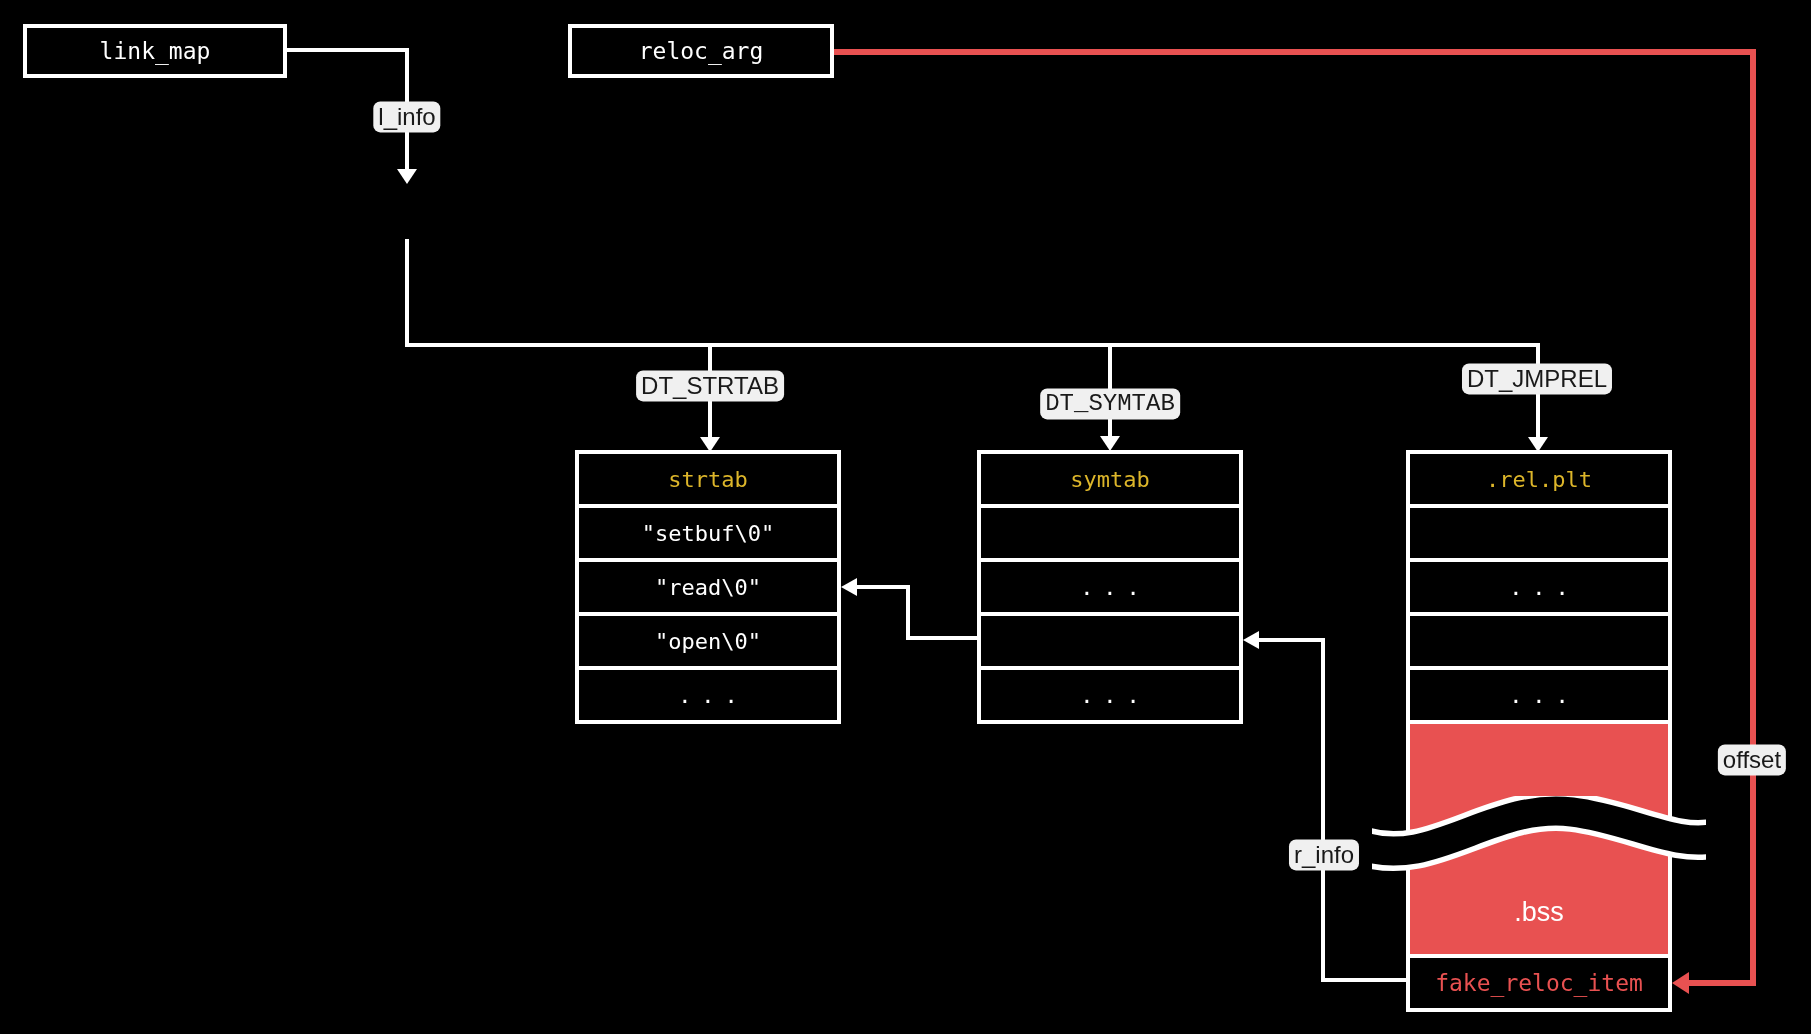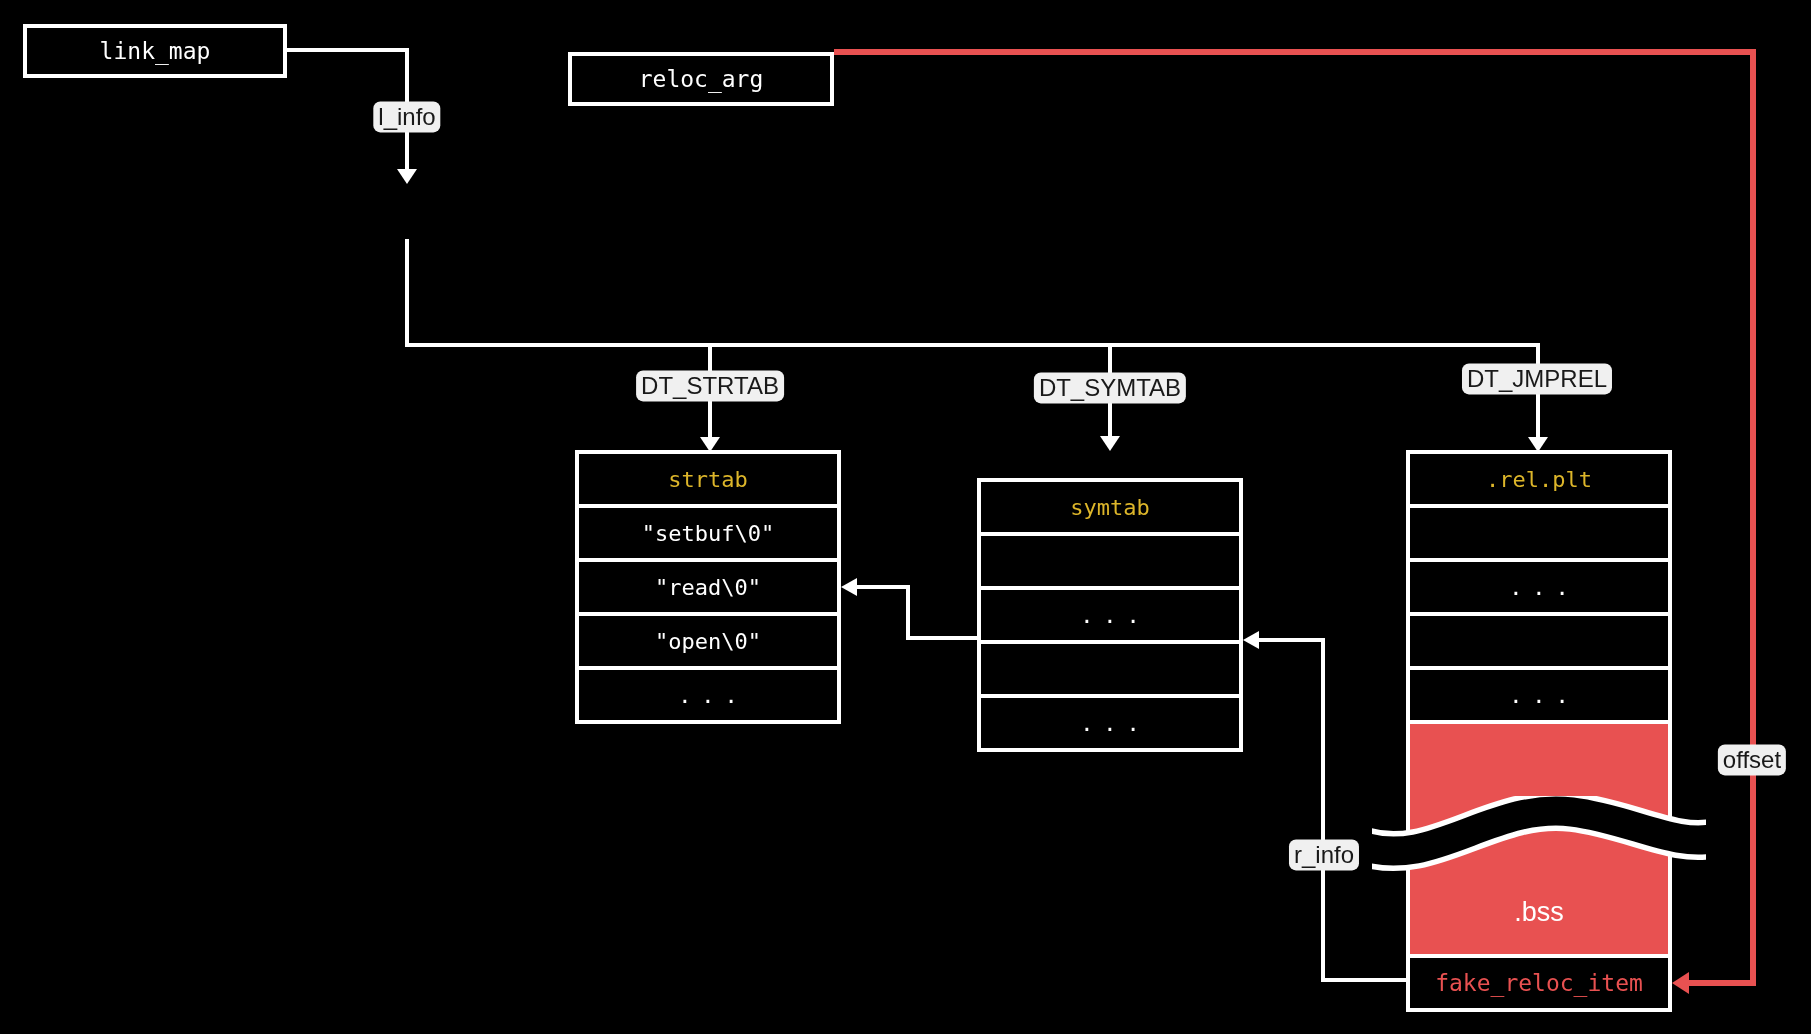--- a/index.html
+++ b/index.html
@@ -78,40 +78,40 @@
   <div class="arr-left" style="left:1243px;top:631px;"></div>
 
   <div class="wline" style="left:908px;top:636px;width:69px;height:4px;"></div>
   <div class="wline" style="left:906px;top:585px;width:4px;height:55px;"></div>
   <div class="wline" style="left:857px;top:585px;width:53px;height:4px;"></div>
   <div class="arr-left" style="left:841px;top:578px;"></div>
 
   <div class="node" style="left:23px;top:24px;width:264px;height:54px;">
     <span>link_map</span>
   </div>
-  <div class="node" style="left:568px;top:24px;width:266px;height:54px;margin-top:28px;">
+  <div class="node" style="left:568px;top:24px;width:266px;height:54px;">
     <span>reloc_arg</span>
   </div>
 
   <div class="elabel" style="left:407px;top:117px;">l_info</div>
   <div class="elabel" style="left:710px;top:386px;">DT_STRTAB</div>
-  <div class="elabel" style="left:1110px;top:388px;">DT_SYMTAB</div>
+  <div class="elabel" style="left:1110px;top:404px;font-family:Liberation Mono, monospace;">DT_SYMTAB</div>
   <div class="elabel" style="left:1537px;top:379px;">DT_JMPREL</div>
   <div class="elabel" style="left:1752px;top:760px;">offset</div>
   <div class="elabel" style="left:1324px;top:855px;">r_info</div>
 
   <div class="tbl" style="left:575px;top:450px;">
     <div class="trow hdr">strtab</div>
     <div class="trow">"setbuf\0"</div>
     <div class="trow">"read\0"</div>
     <div class="trow">"open\0"</div>
     <div class="trow dots">...</div>
   </div>
 
-  <div class="tbl" style="left:977px;top:450px;margin-top:28px;">
+  <div class="tbl" style="left:977px;top:450px;">
     <div class="trow hdr">symtab</div>
     <div class="trow"></div>
     <div class="trow dots">...</div>
     <div class="trow"></div>
     <div class="trow dots">...</div>
   </div>
 
   <div class="tbl" style="left:1406px;top:450px;">
     <div class="trow hdr">.rel.plt</div>
     <div class="trow"></div>

